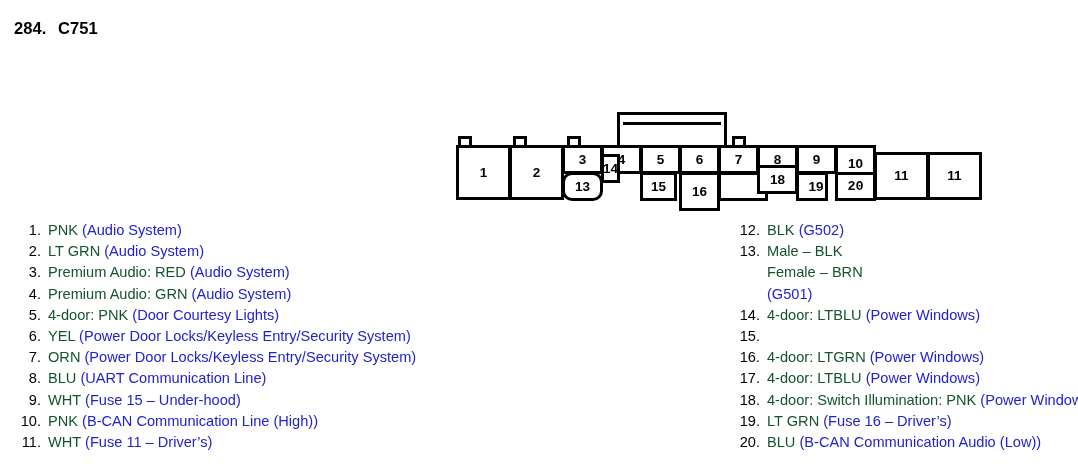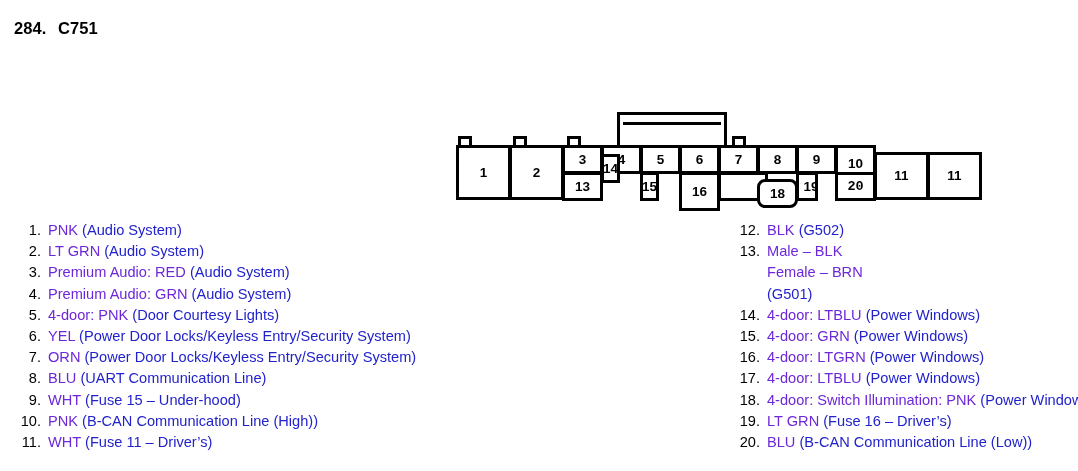--- a/index.html
+++ b/index.html
@@ -109,21 +109,21 @@
     white-space: nowrap;
   }
   .pin-num {
     flex: 0 0 auto;
     width: 25px;
     text-align: right;
     padding-right: 7px;
   }
   .pin-body { flex: 0 0 auto; }
   .pin-sub { display: block; }
-  .code { color: #6d28d9; }
+  .code { color: #14532d; }
   .ref  { color: #2222cc; }
 </style>
 </head>
 <body>
 
 <div id="header">
   <div class="hdr-title">
     <span class="hdr-num">284.</span><span class="hdr-name">C751</span>
   </div>
 </div>
@@ -143,27 +143,27 @@
 
   <div class="cn-box" style="left:117px; top:42px; width:41px; height:29px;">3</div>
   <div class="cn-box" style="left:156px; top:42px; width:41px; height:29px;">4</div>
   <div class="cn-box" style="left:195px; top:42px; width:41px; height:29px;">5</div>
   <div class="cn-box" style="left:234px; top:42px; width:41px; height:29px;">6</div>
   <div class="cn-box" style="left:273px; top:42px; width:41px; height:29px;">7</div>
   <div class="cn-box" style="left:312px; top:42px; width:41px; height:29px;">8</div>
   <div class="cn-box" style="left:351px; top:42px; width:41px; height:29px;">9</div>
   <div class="cn-box" style="left:390px; top:42px; width:41px; height:37px;">10</div>
 
-  <div class="cn-box" style="left:117px; top:69px; width:41px; height:29px;">13</div>
+  <div class="cn-box" style="left:117px; top:69px; width:41px; height:29px;border-radius:10px;">13</div>
   <div class="cn-box" style="left:156px; top:51px; width:19px; height:29px;">14</div>
-  <div class="cn-box" style="left:195px; top:69px; width:19px; height:29px;text-align:right;">15</div>
+  <div class="cn-box" style="left:195px; top:69px; width:37px; height:29px;text-align:right;">15</div>
   <div class="cn-box" style="left:234px; top:69px; width:41px; height:39px;">16</div>
   <div class="cn-box" style="left:273px; top:69px; width:18px; height:29px;padding-left:44px;">17</div>
-  <div class="cn-box" style="left:312px; top:76px; width:41px; height:29px;border-radius:8px;">18</div>
-  <div class="cn-box" style="left:351px; top:69px; width:22px; height:29px;padding-left:8px;">19</div>
+  <div class="cn-box" style="left:312px; top:62px; width:41px; height:29px;">18</div>
+  <div class="cn-box" style="left:351px; top:69px; width:32px; height:29px;padding-left:8px;">19</div>
   <div class="cn-box" style="left:390px; top:69px; width:41px; height:29px;font-family:Liberation Mono, monospace;">20</div>
 
   <div class="cn-box cn-tall" style="left:429px; top:49px; width:55px; height:48px;text-align:right;">11</div>
   <div class="cn-box cn-tall" style="left:482px; top:49px; width:55px; height:48px;">11</div>
 </div>
 
 <div class="pin-col" id="col-left">
   <div class="pin-item">
       <span class="pin-num">1.</span>
       <span class="pin-body"><span class="code">PNK </span><span class="ref">(Audio System)</span></span>
@@ -220,35 +220,34 @@
       <span class="pin-num">13.</span>
       <span class="pin-body"><span class="code">Male – BLK</span><span class="pin-sub code">Female – BRN</span><span class="pin-sub ref">(G501)</span></span>
     </div>
 
   <div class="pin-item">
       <span class="pin-num">14.</span>
       <span class="pin-body"><span class="code">4-door: LTBLU  </span><span class="ref">(Power Windows)</span></span>
     </div>
   <div class="pin-item">
       <span class="pin-num">15.</span>
-      <span class="pin-body"><span class="code">4-door: GRN </span><span class="ref">(Power Windows)</span></span>
     </div>
   <div class="pin-item">
       <span class="pin-num">16.</span>
       <span class="pin-body"><span class="code">4-door: LTGRN  </span><span class="ref">(Power Windows)</span></span>
     </div>
   <div class="pin-item">
       <span class="pin-num">17.</span>
       <span class="pin-body"><span class="code">4-door: LTBLU  </span><span class="ref">(Power Windows)</span></span>
     </div>
   <div class="pin-item">
       <span class="pin-num">18.</span>
       <span class="pin-body"><span class="code">4-door: Switch Illumination: PNK </span><span class="ref">(Power Windows)</span></span>
     </div>
   <div class="pin-item">
       <span class="pin-num">19.</span>
       <span class="pin-body"><span class="code">LT GRN </span><span class="ref">(Fuse 16 – Driver’s)</span></span>
     </div>
   <div class="pin-item">
       <span class="pin-num">20.</span>
-      <span class="pin-body"><span class="code">BLU </span><span class="ref">(B-CAN Communication Line (Low))</span></span>
+      <span class="pin-body"><span class="code">BLU </span><span class="ref">(B-CAN Communication Audio (Low))</span></span>
     </div>
 </div>
 
 </body></html>

